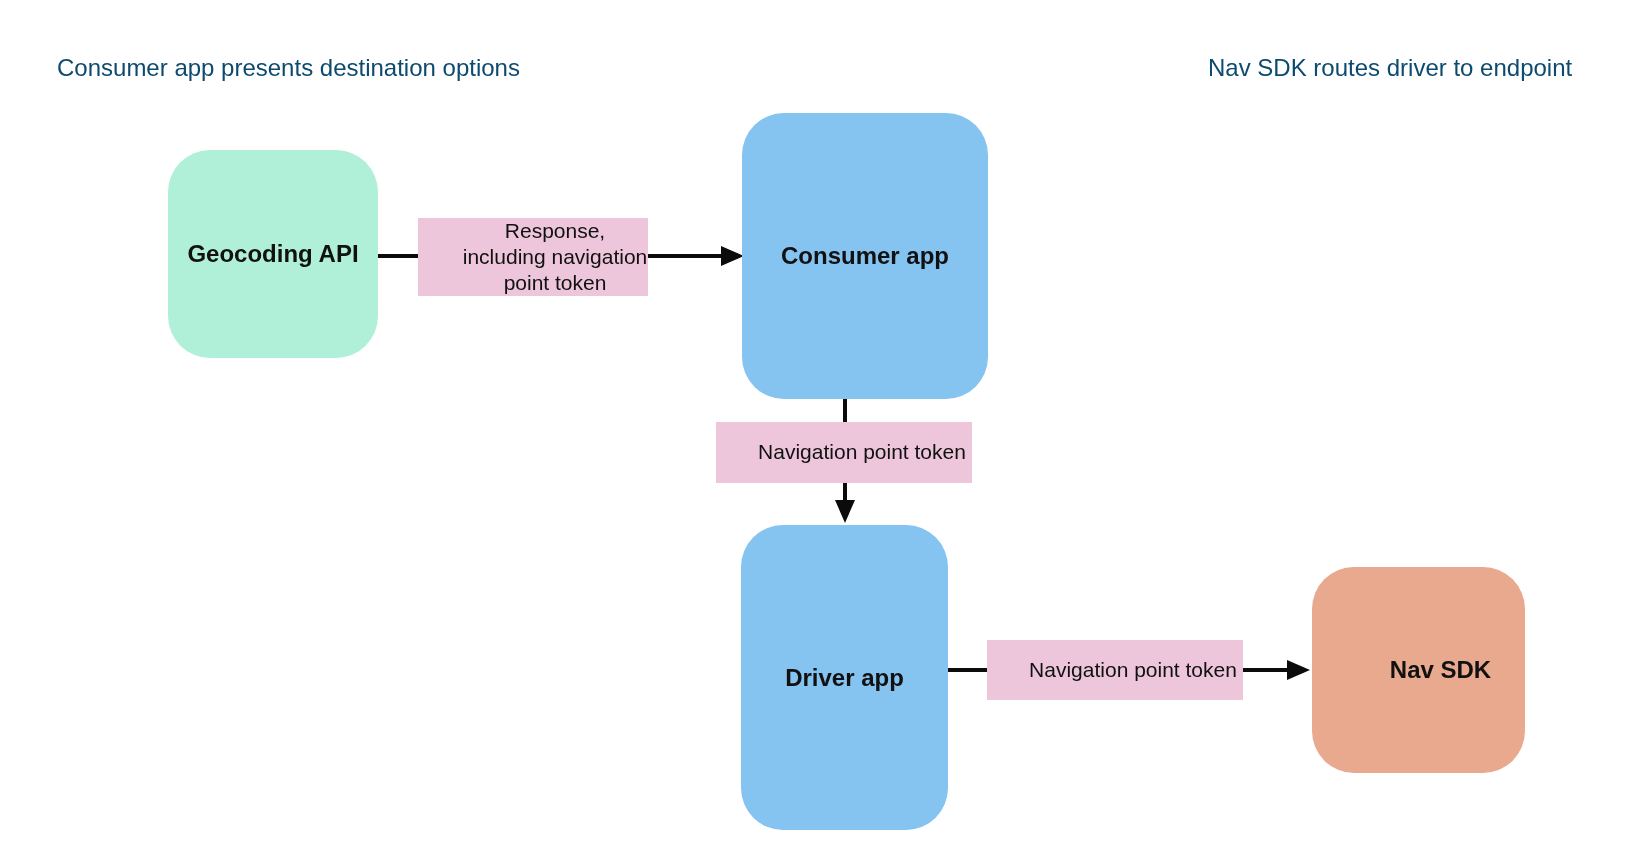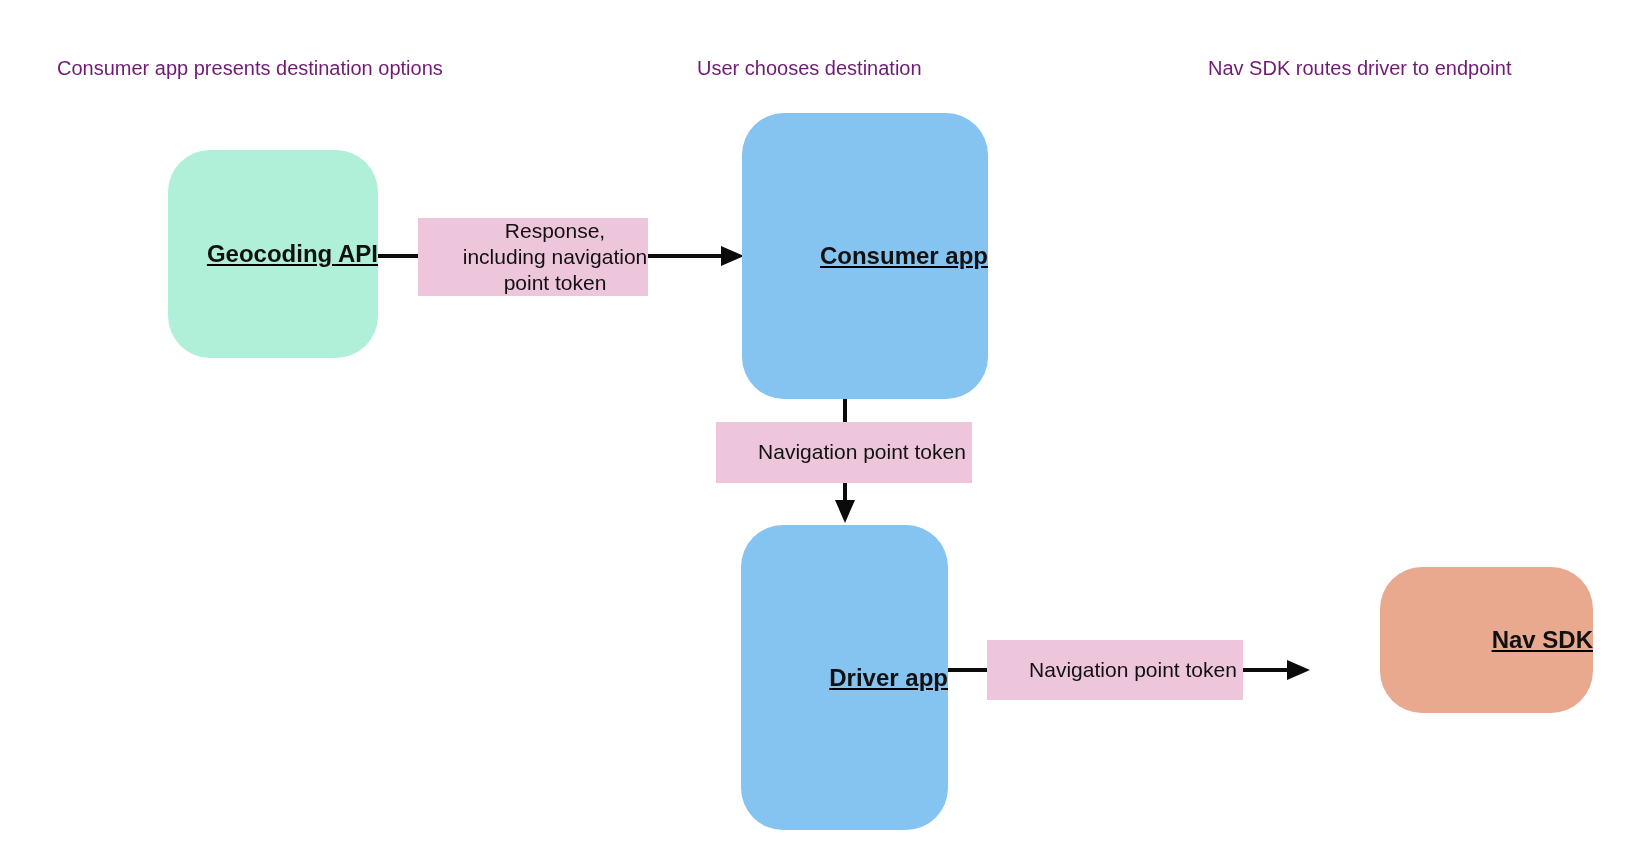--- a/index.html
+++ b/index.html
@@ -11,43 +11,42 @@
   .canvas {
     position: relative;
     width: 1646px;
     height: 868px;
     background: #ffffff;
     overflow: hidden;
   }
   .hdr {
     position: absolute;
     top: 53px;
-    font-size: 20px;
+    font-size: 24px;
     font-weight: 400;
-    color: #701a75;
+    color: #0c4a6e;
     white-space: nowrap;
     line-height: 30px;
   }
   .arrow-layer {
     position: absolute;
     left: 0;
     top: 0;
     width: 1646px;
     height: 868px;
     pointer-events: none;
   }
   .node {
     position: absolute;
     box-sizing: border-box;
     border-radius: 42px;
     display: flex;
     align-items: center;
-    justify-content: flex-end;
+    justify-content: center;
     text-align: center;
-    text-decoration: underline;
   }
   .node .node-label {
     font-size: 24px;
     font-weight: 700;
     color: #111111;
   }
   .edge-label {
     position: absolute;
     box-sizing: border-box;
     display: flex;
@@ -64,35 +63,34 @@
     max-width: 202px;
   }
   .edge-label.wide .edge-text {
     max-width: 240px;
     white-space: nowrap;
     margin-left: 36px;
   }
   #node-geocoding { left: 168px; top: 150px; width: 210px; height: 208px; }
   #node-consumer  { left: 742px; top: 113px; width: 246px; height: 286px; }
   #node-driver    { left: 741px; top: 525px; width: 207px; height: 305px; }
-  #node-navsdk    { left: 1380px; top: 567px; width: 213px; height: 146px; padding-left: 44px; }
+  #node-navsdk    { left: 1312px; top: 567px; width: 213px; height: 206px; padding-left: 44px; }
   #edge-label-0 { left: 418px; top: 218px; width: 230px; height: 78px; }
   #edge-label-1 { left: 716px; top: 422px; width: 256px; height: 61px; }
   #edge-label-2 { left: 987px; top: 640px; width: 256px; height: 60px; }
   #hdr-0 { left: 57px; }
   #hdr-1 { left: 697px; }
   #hdr-2 { left: 1208px; }
 </style>
 </head>
 <body>
 
 <div class="canvas">
 
   <div class="hdr" id="hdr-0">Consumer app presents destination options</div>
-  <div class="hdr" id="hdr-1">User chooses destination</div>
   <div class="hdr" id="hdr-2">Nav SDK routes driver to endpoint</div>
 
   <svg class="arrow-layer" width="1646" height="868" viewBox="0 0 1646 868" xmlns="http://www.w3.org/2000/svg">
     <g>
       <line x1="378" y1="256" x2="726" y2="256" stroke="#0b0b0b" stroke-width="4"></line>
       <polygon points="721,246 744,256 721,266" fill="#0b0b0b"></polygon>
     </g>
     <g>
       <line x1="845" y1="399" x2="845" y2="503" stroke="#0b0b0b" stroke-width="4"></line>
       <polygon points="835,500 845,523 855,500" fill="#0b0b0b"></polygon>

